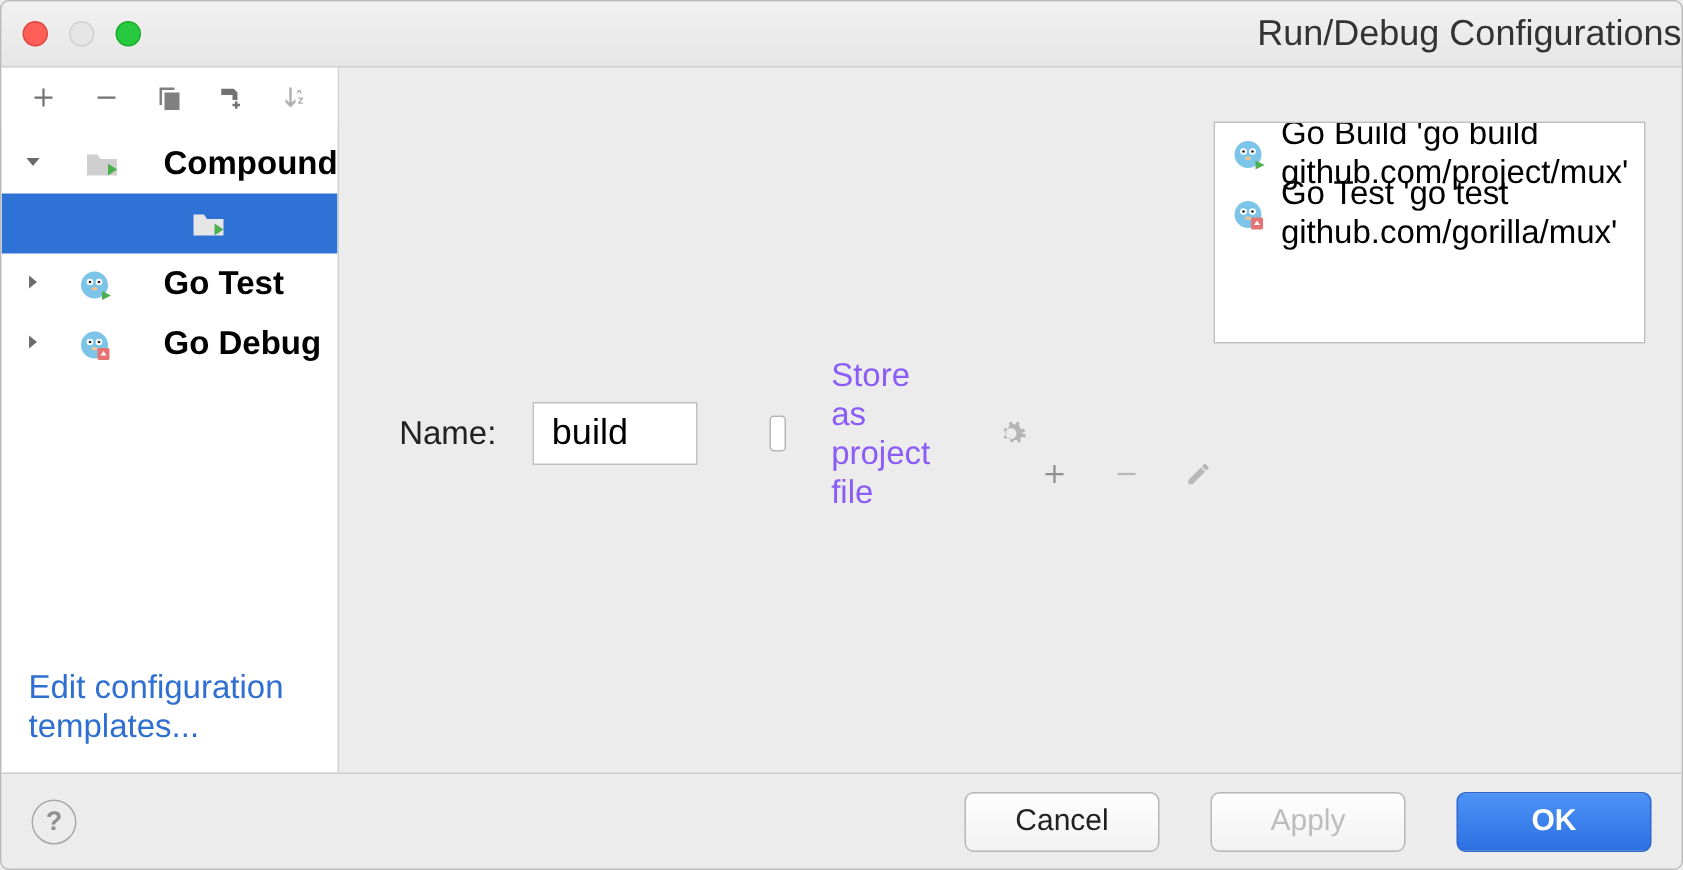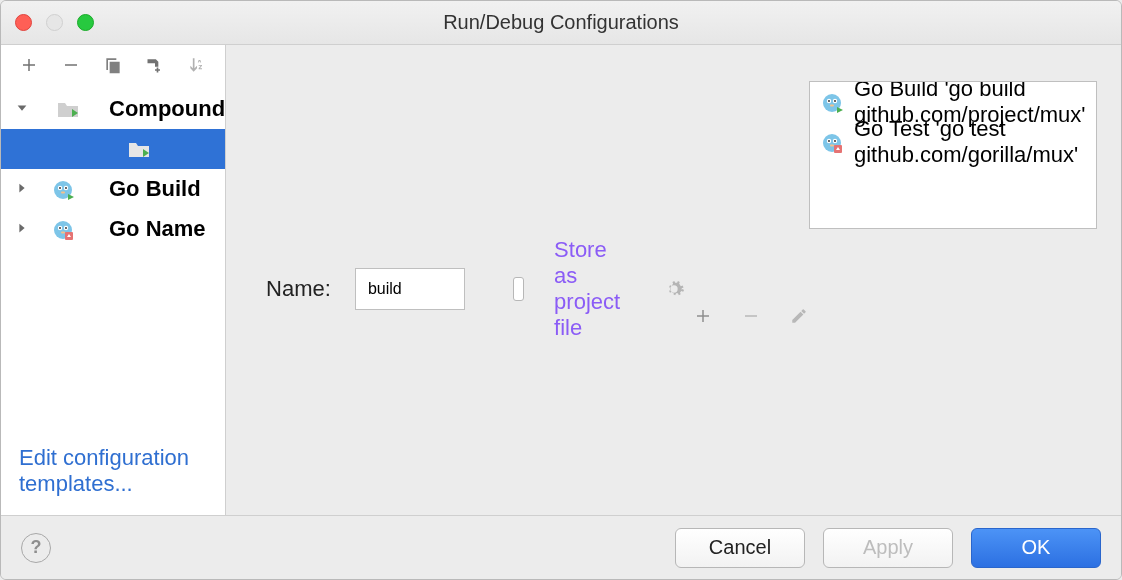--- a/index.html
+++ b/index.html
@@ -6,21 +6,21 @@
   html, body { width: 1122px; height: 580px; overflow: hidden; font-family: -apple-system, "Helvetica Neue", Helvetica, Arial, sans-serif; background: #ececec; }
   .window { width: 1122px; height: 580px; display: flex; flex-direction: column; border: 1px solid #b9b9b9; border-radius: 6px; overflow: hidden; }
 
   
   .titlebar { height: 44px; background: linear-gradient(#f1f1f1, #e6e6e6); border-bottom: 1px solid #cfcfcf; display: flex; align-items: center; padding: 0 14px; position: relative; }
   .traffic-lights { display: flex; gap: 14px; }
   .traffic-light { width: 17px; height: 17px; border-radius: 50%; }
   .tl-close { background: #FF5F56; border: 1px solid #e0443e; }
   .tl-min   { background: #e6e6e6; border: 1px solid #d0d0d0; }
   .tl-max   { background: #27C93F; border: 1px solid #1aab29; }
-  .title { position: absolute; left: 0; right: 0; text-align: center; font-size: 20px; color: #333; }
+  .title { position: absolute; left: 0; right: 0; text-align: right; font-size: 24px; color: #333; }
 
   
   .body { flex: 1; display: flex; min-height: 0; }
 
   
   .left { width: 395px; display: flex; flex-direction: column; border-right: 1px solid #cfcfcf; background: #fff; }
   .left-toolbar { height: 40px; display: flex; align-items: center; gap: 22px; padding: 0 18px; background: #fff; }
   .tb-icon { width: 20px; height: 20px; color: #727272; cursor: pointer; display: inline-flex; align-items: center; justify-content: center; }
   .tree { flex: 1; overflow: auto; font-size: 22px; padding-top: 4px; }
   .tree-row { height: 40px; display: flex; align-items: center; padding-left: 14px; cursor: pointer; gap: 23px; }
@@ -30,39 +30,39 @@
   .tree-row.selected .arrow { color: #dbe7fb; }
   .tree-row .indent1 { width: 48px; display: inline-block; }
   .tree-icon { width: 24px; height: 22px; display: inline-flex; align-items: center; justify-content: center; margin-right: 6px; }
   .edit-templates { padding: 0 18px 18px; }
   .edit-templates a { color: #2f6fd1; font-size: 22px; text-decoration: none; cursor: pointer; }
 
   
   .right { flex: 1; display: flex; flex-direction: row; background: #ececec; padding: 28px 30px 10px 40px; }
   .name-row { display: flex; align-items: center; gap: 24px; }
   .name-label { font-size: 22px; color: #222; }
-  .name-input { width: 110px; height: 42px; font-size: 16px; padding: 0 12px; border: 1px solid #bfbfbf; background: #fff; }
+  .name-input { width: 110px; height: 42px; font-size: 24px; padding: 0 12px; border: 1px solid #bfbfbf; background: #fff; }
   .spacer { flex: 1; }
   .checkbox { width: 24px; height: 24px; border: 1.5px solid #b7b7b7; border-radius: 3px; background: #fff; cursor: pointer; }
   .checkbox-label { font-size: 22px; color: #8b5cf6; margin-left: 6px; }
   .gear { width: 22px; height: 22px; color: #b5b5b5; cursor: pointer; margin-left: 6px; }
 
   .inner-toolbar { margin-top: 54px; display: flex; align-items: center; gap: 28px; padding-left: 8px; }
   .inner-toolbar .tb-icon { color: #8e8e8e; }
   .listbox { margin-top: 8px; border: 1px solid #bfbfbf; background: #fff; height: 148px; overflow: auto; }
   .list-row { height: 40px; display: flex; align-items: center; padding: 0 10px; font-size: 22px; cursor: pointer; }
   .gopher { width: 24px; height: 24px; margin-right: 10px; flex-shrink: 0; }
 
   
   .bottombar { height: 64px; border-top: 1px solid #cfcfcf; background: #ececec; display: flex; align-items: center; padding: 0 20px; }
   .help { width: 30px; height: 30px; border: 1.5px solid #a8a8a8; border-radius: 50%; display: flex; align-items: center; justify-content: center; color: #8e8e8e; font-size: 18px; font-weight: 600; cursor: pointer; }
   .btn { height: 40px; min-width: 130px; border-radius: 6px; font-size: 20px; padding: 0 24px; cursor: pointer; border: 1px solid #b7b7b7; background: linear-gradient(#ffffff, #f2f2f2); color: #222; }
   .btn:disabled { color: #bdbdbd; cursor: default; }
-  .btn.primary { background: linear-gradient(#4c93f6, #2c70e2); border: 1px solid #2a66cc; color: #fff; font-weight: 400; }
-  .bottom-buttons { margin-left: auto; display: flex; gap: 18px; }
+  .btn.primary { background: linear-gradient(#4c93f6, #2c70e2); border: 1px solid #2a66cc; color: #fff; font-weight: 700; }
+  .bottom-buttons { margin-left: auto; display: flex; gap: 34px; }
 </style>
 </head>
 <body>
 
 <div class="window">
 
   <div class="titlebar">
     <div class="traffic-lights">
       <div class="traffic-light tl-close"></div>
       <div class="traffic-light tl-min"></div>
@@ -138,41 +138,41 @@
             <svg class="gopher" viewBox="0 0 24 24">
                 <circle cx="12" cy="13" r="9" fill="#7dc5e8"></circle>
                 <circle cx="9" cy="11" r="2.2" fill="#fff"></circle>
                 <circle cx="15" cy="11" r="2.2" fill="#fff"></circle>
                 <circle cx="9" cy="11" r=".9" fill="#222"></circle>
                 <circle cx="15" cy="11" r=".9" fill="#222"></circle>
                 <rect x="10" y="14.5" width="4" height="2" rx="1" fill="#f4c28c"></rect>
                 <path fill="#4caf50" d="M17 17l6 3-6 3z"></path>
               </svg>
           </span>
-          <span>Go Build</span>
+          <span>Go Test</span>
         </div>
         <div class="tree-row bold">
           <span class="arrow">
             <svg viewBox="0 0 16 16" width="14" height="14">
                 <path fill="currentColor" d="M5 3l6 5-6 5z"></path>
               </svg>
           </span>
           <span class="tree-icon">
             <svg class="gopher" viewBox="0 0 24 24">
                 <circle cx="12" cy="13" r="9" fill="#7dc5e8"></circle>
                 <circle cx="9" cy="11" r="2.2" fill="#fff"></circle>
                 <circle cx="15" cy="11" r="2.2" fill="#fff"></circle>
                 <circle cx="9" cy="11" r=".9" fill="#222"></circle>
                 <circle cx="15" cy="11" r=".9" fill="#222"></circle>
                 <rect x="10" y="14.5" width="4" height="2" rx="1" fill="#f4c28c"></rect>
                 <rect x="14" y="15" width="8" height="8" rx="1" fill="#e57373"></rect>
                 <path d="M16 20l2-3 2 3z" fill="#fff"></path>
               </svg>
           </span>
-          <span>Go Name</span>
+          <span>Go Debug</span>
         </div>
       </div>
 
       <div class="edit-templates">
         <a>Edit configuration templates...</a>
       </div>
     </div>
 
     <div class="right">
       <div class="name-row">

